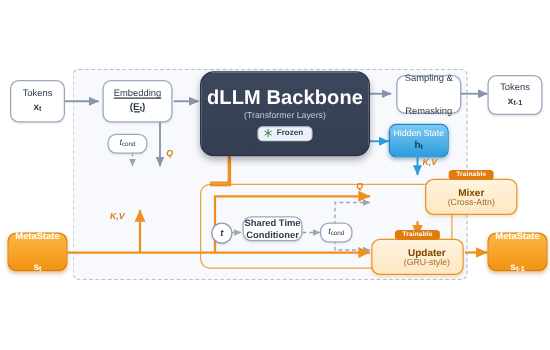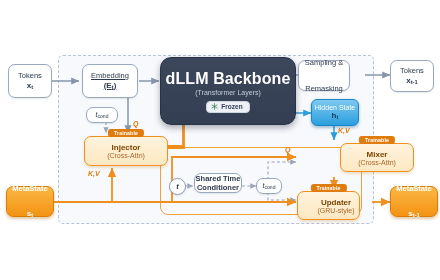--- a/index.html
+++ b/index.html
@@ -191,65 +191,60 @@
             <line x1="6" y1="1" x2="6" y2="11"></line>
             <line x1="1.7" y1="3.5" x2="10.3" y2="8.5"></line>
             <line x1="10.3" y1="3.5" x2="1.7" y2="8.5"></line>
           </g>
         </svg>
       </span>
       <span>Frozen</span>
     </div>
   </div>
 
-  <div class="node plain" style="left:298px;top:60px;width:52px;height:31px;gap:16px;">
+  <div class="node plain" style="left:317px;top:60px;width:52px;height:31px;gap:16px;">
     <div>Sampling &amp;</div>
     <div>Remasking</div>
   </div>
 
   <div class="node plain" style="left:390px;top:60px;width:44px;height:32px;">
     <div>Tokens</div>
     <div class="l2"><span>x</span><span class="sub">t-1</span></div>
   </div>
 
   <div class="node hidden" style="left:311px;top:99px;width:48px;height:27px;">
     <div>Hidden State</div>
     <div class="l2"><span>h</span><span class="sub">t</span></div>
   </div>
 
   <div class="node plain" style="left:86px;top:107px;width:32px;height:16px;font-size:7px;">
     <div><span class="ital">t</span><span class="sub">cond</span></div>
   </div>
 
-  <div class="node train" style="left:84px;top:136px;width:84px;height:30px;">
-    <div class="badge">Trainable</div>
-    <div class="l1">Injector</div>
-    <div class="l2">(Cross-Attn)</div>
-  </div>
 
   <div class="tcirc" style="left:169px;top:178px;">
     <span class="ital">t</span>
   </div>
 
   <div class="node plain" style="left:194px;top:173px;width:48px;height:20px;">
     <div style="font-weight:bold;">Shared Time</div>
     <div style="font-weight:bold;">Conditioner</div>
   </div>
 
   <div class="node plain" style="left:256px;top:178px;width:26px;height:16px;font-size:7px;">
     <div><span class="ital">t</span><span class="sub">cond</span></div>
   </div>
 
   <div class="node train" style="left:297px;top:143px;width:74px;height:29px;margin-left:43px;">
     <div class="badge">Trainable</div>
     <div class="l1">Mixer</div>
     <div class="l2">(Cross-Attn)</div>
   </div>
 
-  <div class="node train" style="left:297px;top:191px;width:63px;height:29px;padding-left:15px;">
+  <div class="node train" style="left:297px;top:191px;width:74px;height:29px;padding-left:15px;">
     <div class="badge">Trainable</div>
     <div class="l1">Updater</div>
     <div class="l2">(GRU-style)</div>
   </div>
 
   <div class="node meta" style="left:6px;top:186px;width:48px;height:31px;">
     <div>MetaState</div>
     <div class="l2"><span>s</span><span class="sub">t</span></div>
   </div>
 

